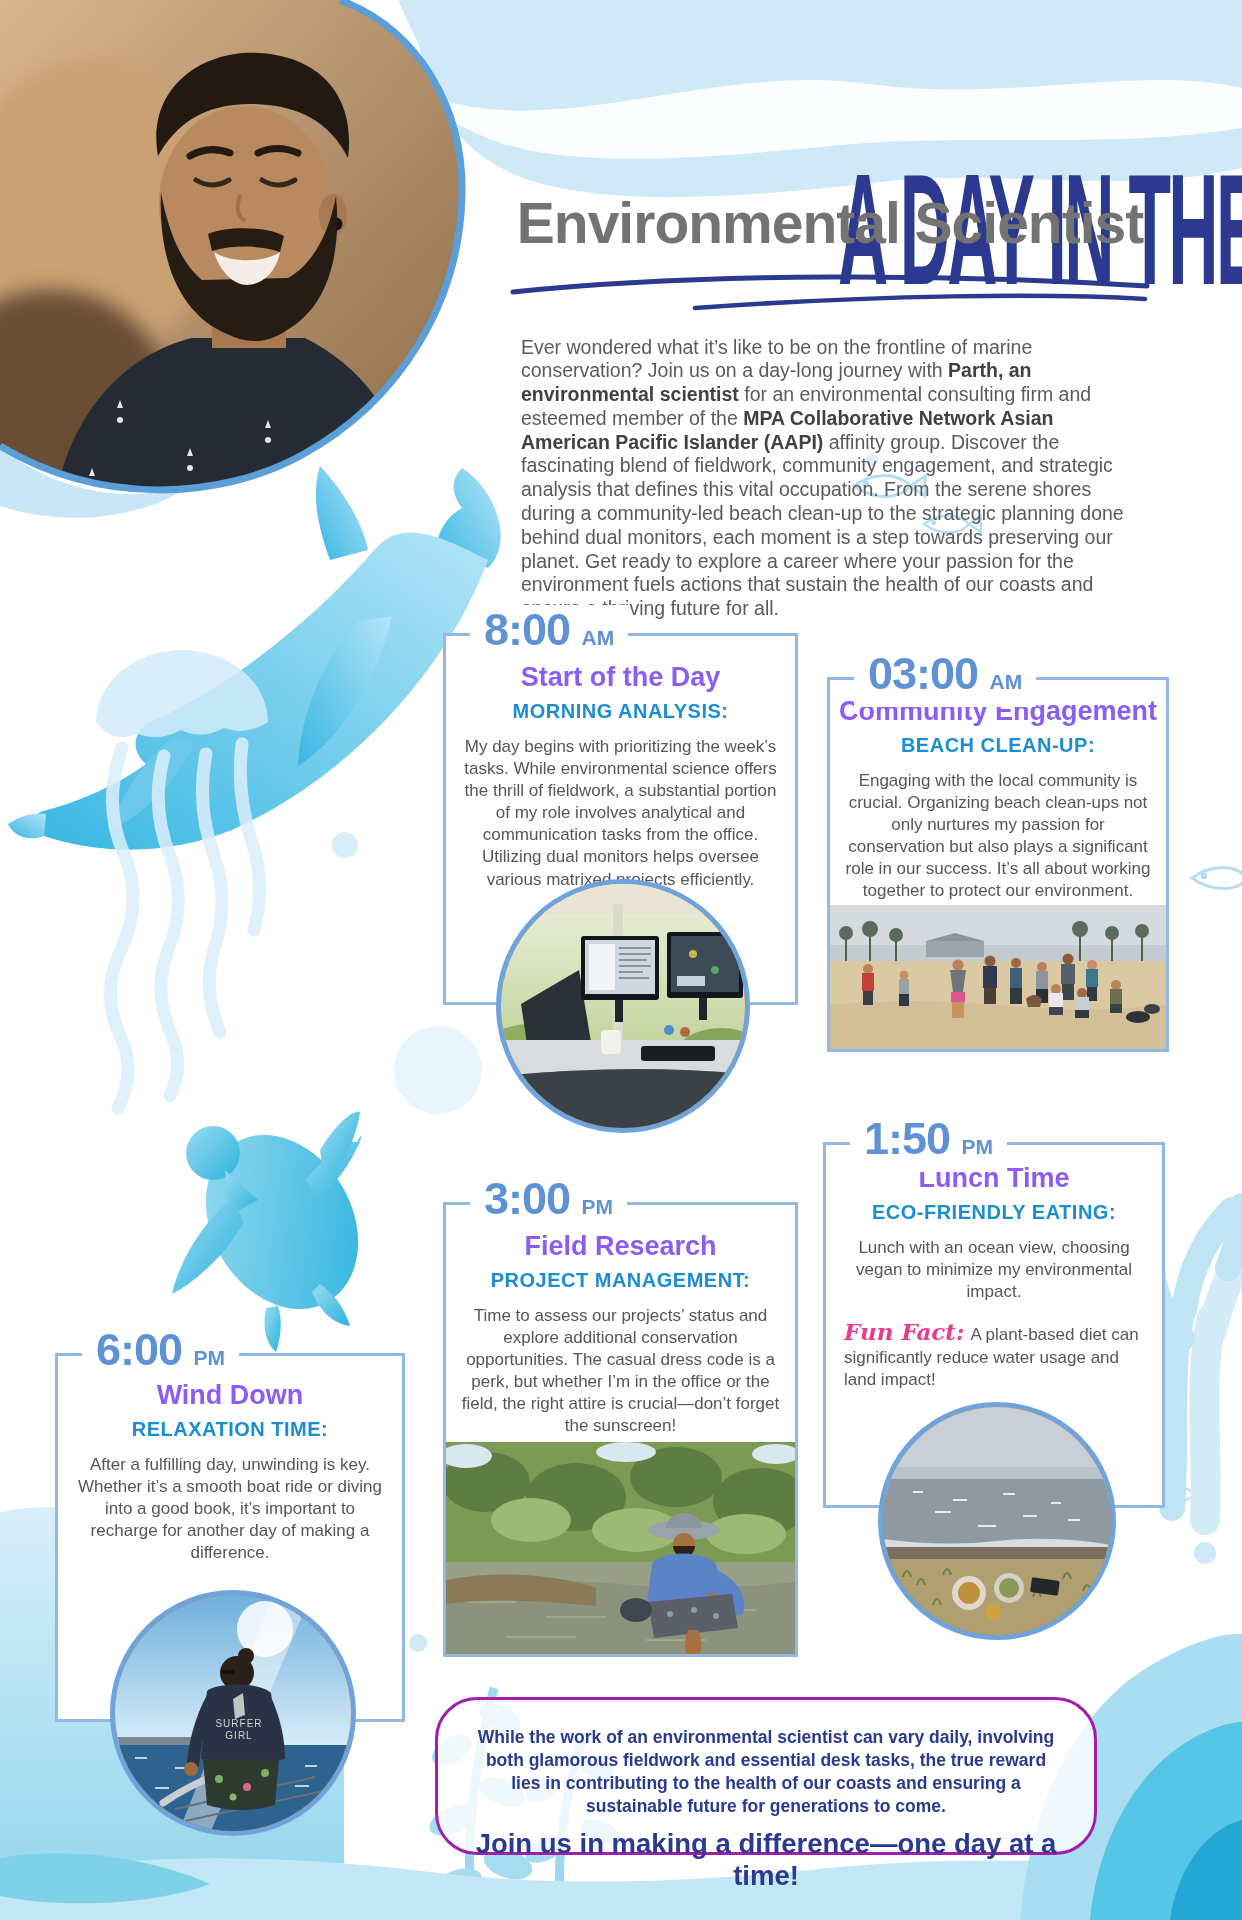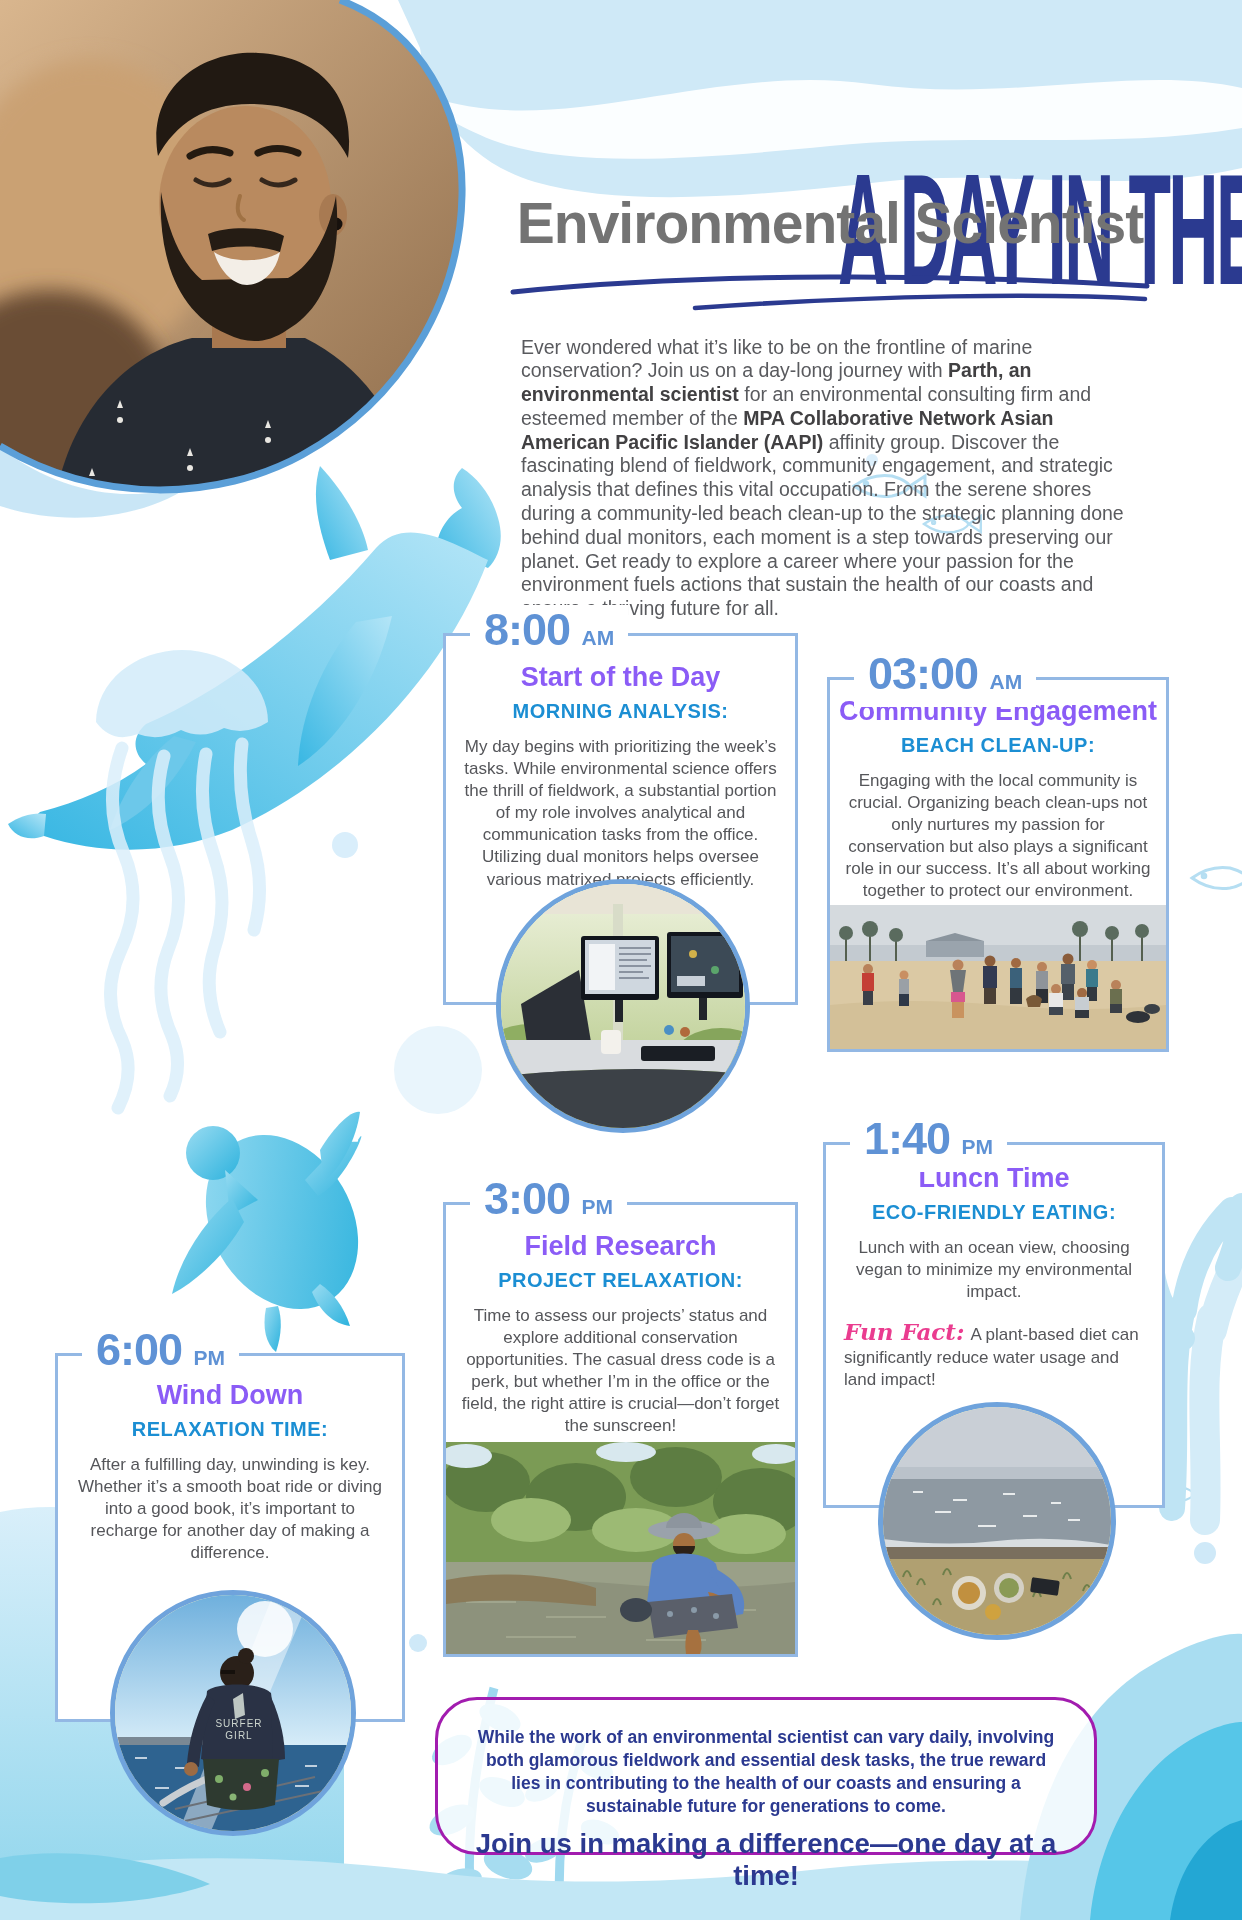--- a/index.html
+++ b/index.html
@@ -22,21 +22,21 @@
   .time{position:absolute;top:-31px;left:24px;background:#ffffff;padding:0 14px;
       color:#5f92d5;font-weight:bold;font-size:45px;line-height:50px;letter-spacing:-1px;white-space:nowrap;}
   .time .period{font-size:21px;letter-spacing:0;}
   .card h3{margin:0;color:#8b5cf6;font-size:27px;text-align:center;font-weight:bold;}
   .card h4{margin:7px 0 0;color:#1b8ed3;font-size:20px;text-align:center;font-weight:bold;letter-spacing:.5px;}
   .card p{margin:13px 15px 0;color:#55565a;font-size:17px;line-height:1.3;text-align:center;}
   .funfact{margin:14px 18px 0;text-align:left;font-size:17px;line-height:1.3;color:#55565a;}
   .funfact .fflabel{font-family:"DejaVu Serif",serif;font-style:italic;font-weight:bold;
       color:#ea3c8f;font-size:23px;margin-right:6px;}
   .photo-circle{position:absolute;border-radius:50%;border:5px solid #6fa3dc;overflow:hidden;
-      z-index:3;background:#fef9c3;box-sizing:border-box;}
+      z-index:3;background:#f97316;box-sizing:border-box;}
   .photo-rect{position:absolute;overflow:hidden;background:#dfe9ee;z-index:3;}
   
   .banner{position:absolute;left:435px;top:1697px;width:662px;height:158px;z-index:2;box-sizing:border-box;
       border:3px solid #a21caf;border-radius:42px;background:rgba(255,255,255,.82);
       text-align:center;padding:26px 34px 0;}
   .banner .summary{color:#2b3990;font-weight:bold;font-size:17.5px;line-height:1.32;margin:0;}
   .banner .cta{color:#2b3990;font-weight:bold;font-size:27.5px;margin:10px 0 0;}
 </style>
 </head>
 <body>
@@ -368,21 +368,21 @@
             <rect x="-6" y="19" width="12" height="9" fill="#3a3f45"></rect>
           </g>
         <path d="M196,94 q8,-8 16,0 l-2,8 h-12 Z" fill="#7a5a38"></path>
         <ellipse cx="308" cy="112" rx="12" ry="6" fill="#2e3238"></ellipse>
         <ellipse cx="322" cy="104" rx="8" ry="5" fill="#3a4046"></ellipse>
       </g>
     </svg>
   </div>
 
   <div class="card" style="left:823px;top:1142px;width:342px;height:366px;padding-top:18px;">
-    <div class="time"><span>1:40</span> <span class="period">PM</span></div>
+    <div class="time"><span>1:50</span> <span class="period">PM</span></div>
     <h3>Lunch Time</h3>
     <h4>ECO-FRIENDLY EATING:</h4>
     <p>Lunch with an ocean view, choosing vegan to minimize my environmental impact.</p>
     <div class="funfact"><span class="fflabel">Fun Fact:</span><span>A plant-based diet can significantly reduce water usage and land impact!</span></div>
   </div>
 
   <div class="photo-circle" style="left:878px;top:1402px;width:238px;height:238px;">
     <svg width="228" height="228" viewBox="0 0 228 228">
       <rect width="228" height="95" fill="#c9cfd6"></rect>
       <rect y="60" width="228" height="12" fill="#bac2ca"></rect>
@@ -408,21 +408,21 @@
       <circle cx="126" cy="181" r="15" fill="#d4d0c4"></circle>
         <circle cx="126" cy="181" r="10" fill="#8a9a55"></circle>
       <circle cx="110" cy="205" r="8" fill="#cfa23f"></circle>
       <rect x="148" y="172" width="28" height="15" rx="2" transform="rotate(8 162 179)" fill="#23262b"></rect>
     </svg>
   </div>
 
   <div class="card" style="left:443px;top:1202px;width:355px;height:455px;padding-top:26px;">
     <div class="time"><span>3:00</span> <span class="period">PM</span></div>
     <h3>Field Research</h3>
-    <h4>PROJECT RELAXATION:</h4>
+    <h4>PROJECT MANAGEMENT:</h4>
     <p>Time to assess our projects’ status and explore additional conservation opportunities. The casual dress code is a perk, but whether I’m in the office or the field, the right attire is crucial—don’t forget the sunscreen!</p>
   </div>
 
   <div class="photo-rect" style="left:446px;top:1442px;width:349px;height:212px;">
     <svg width="349" height="212" viewBox="0 0 349 212">
       <rect width="349" height="120" fill="#7b9b55"></rect>
       <g fill="#5d7d42">
         <ellipse cx="40" cy="40" rx="44" ry="30"></ellipse>
           <ellipse cx="130" cy="55" rx="50" ry="34"></ellipse>
         <ellipse cx="230" cy="35" rx="46" ry="30"></ellipse>

